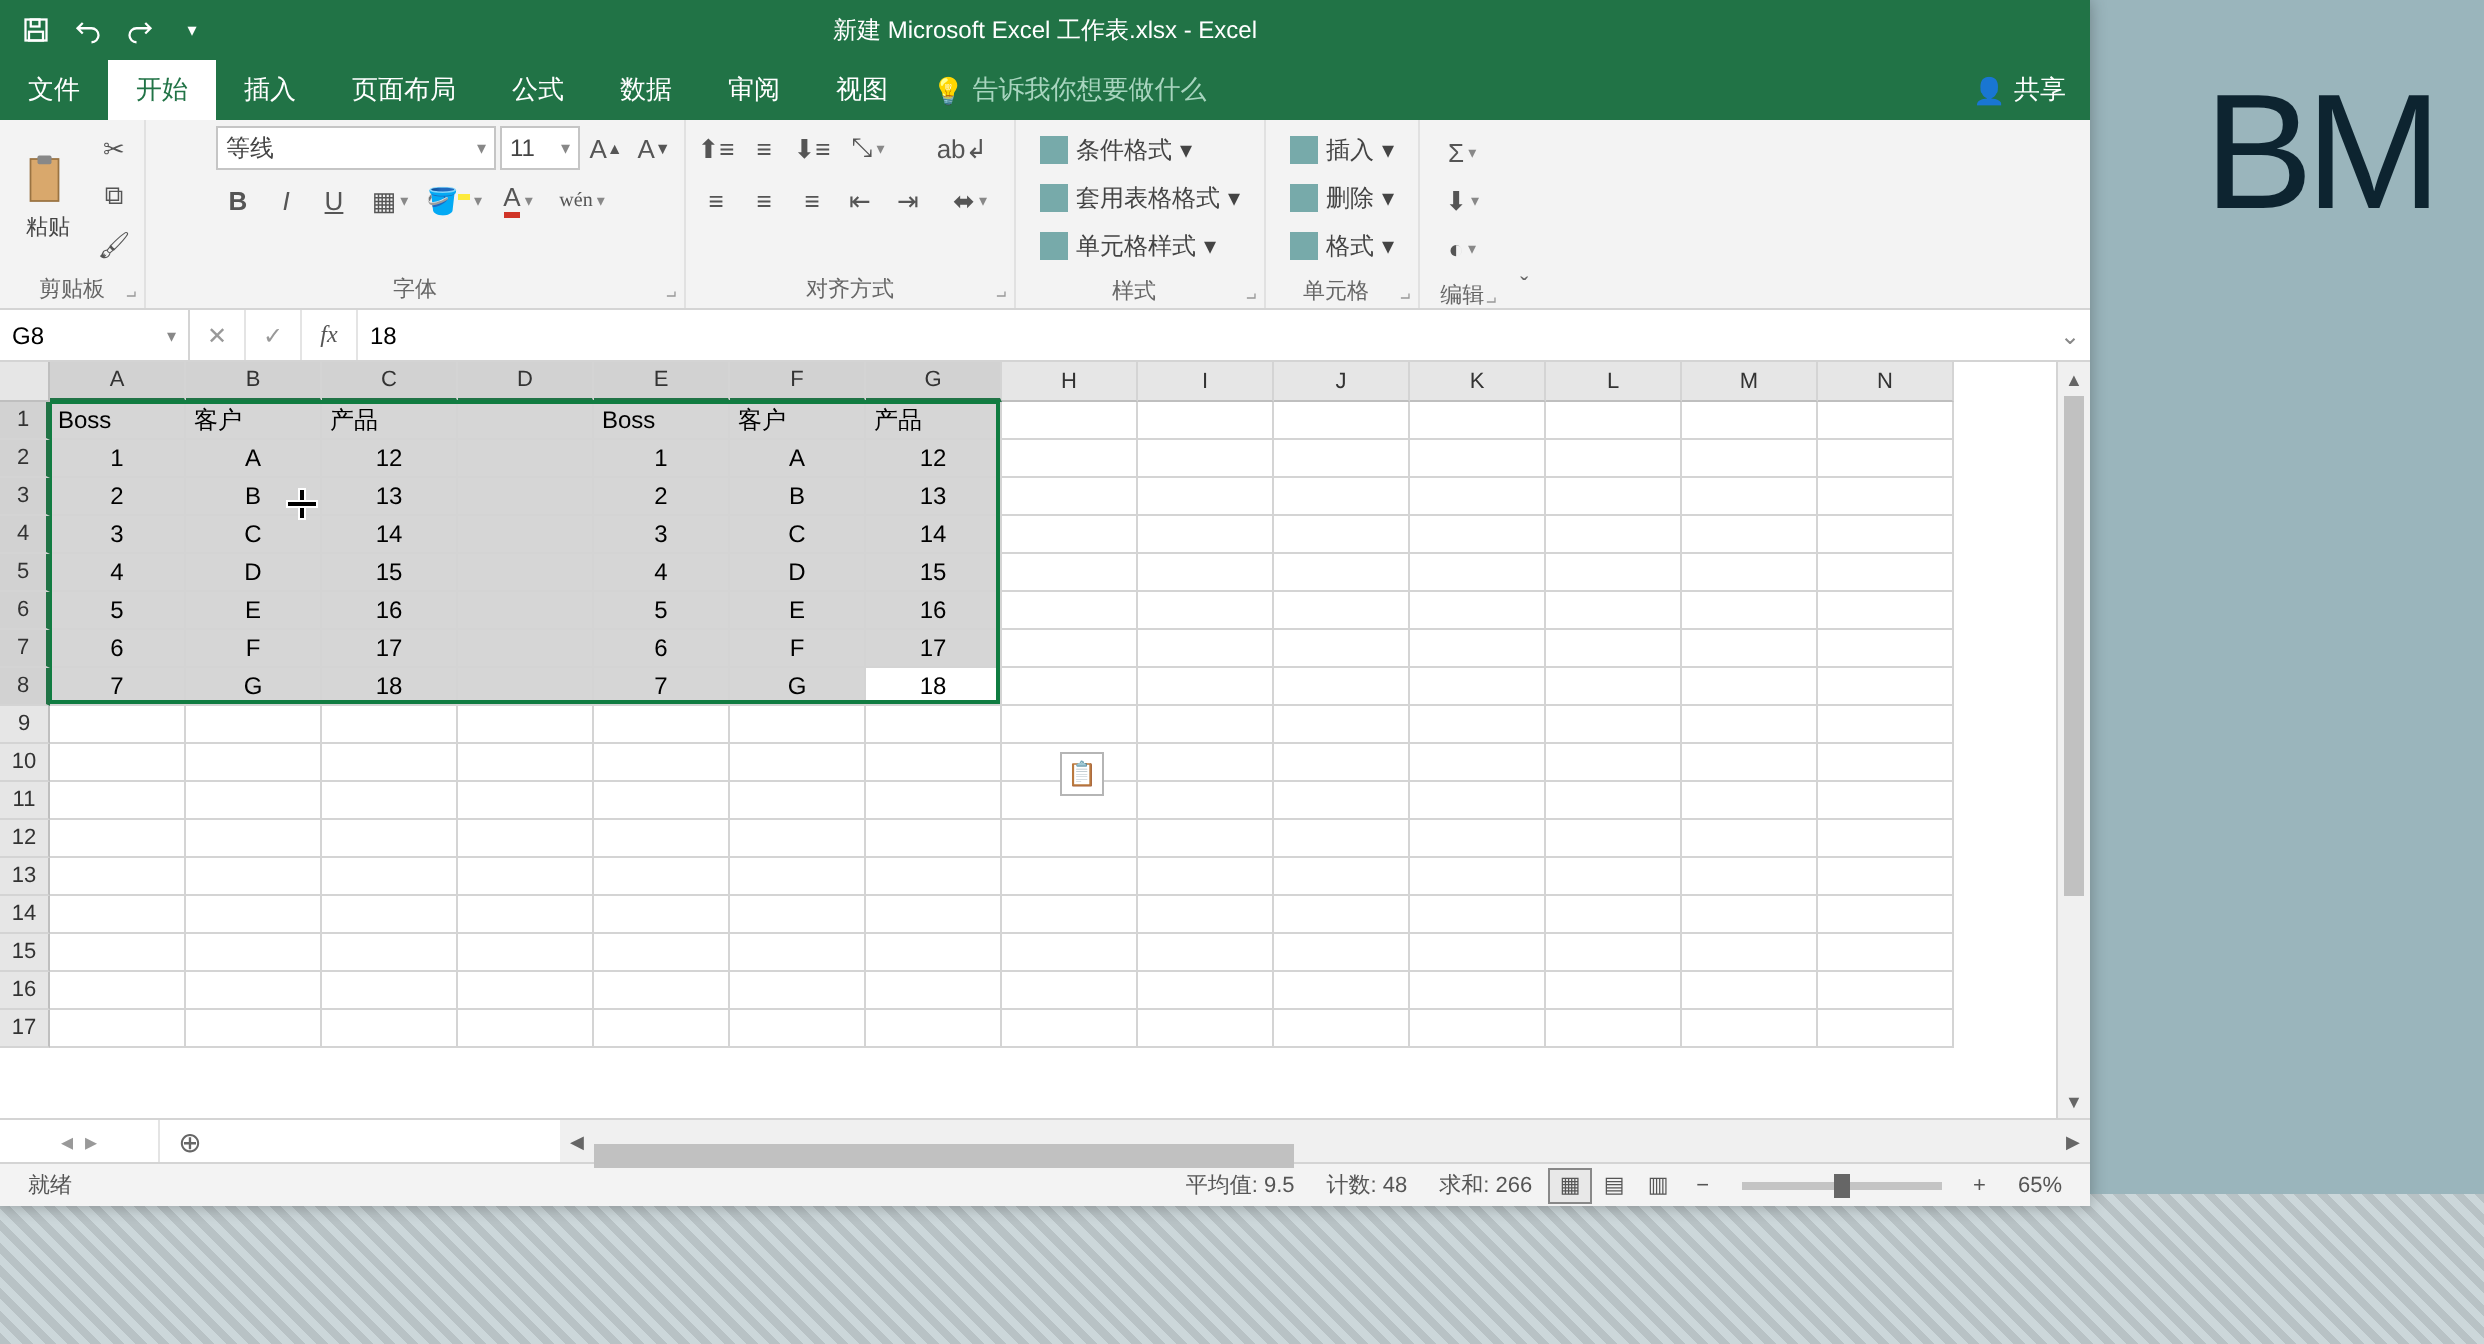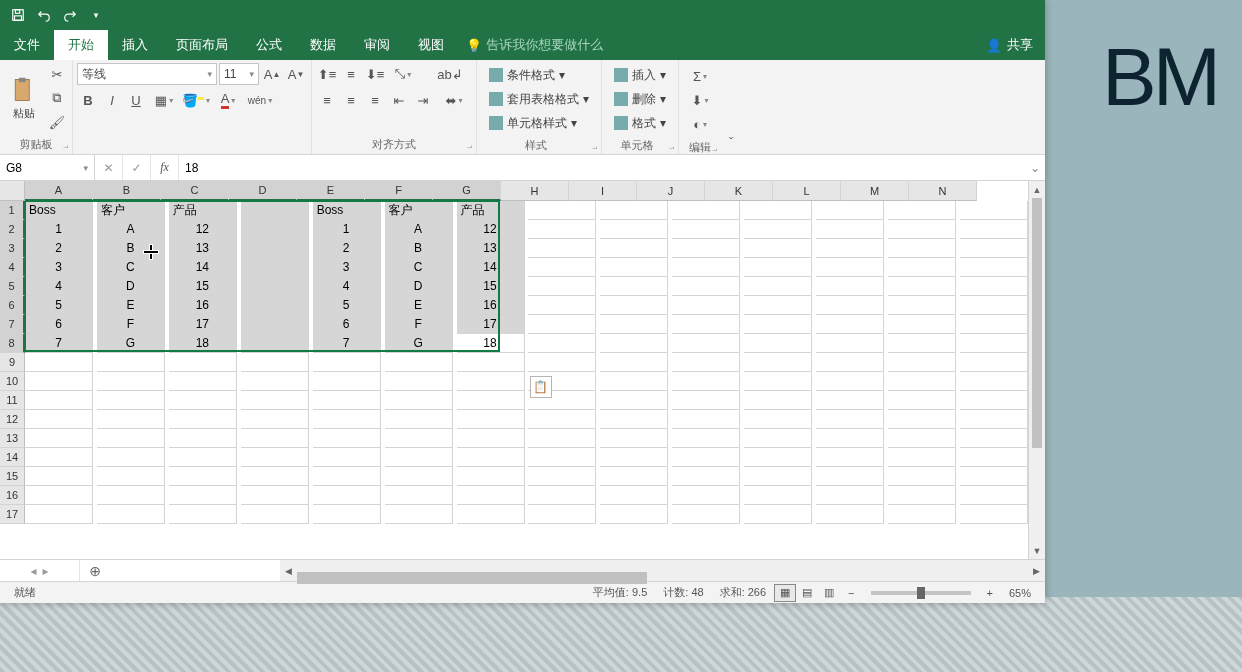--- a/index.html
+++ b/index.html
@@ -65,21 +65,21 @@
 .grid-area { flex: 1; display: flex; background: #fff; position: relative; }
 .row-hdr-col { width: 25px; display: flex; flex-direction: column; }
 .corner { height: 20px; background: #e6e6e6; border-right: 1px solid #bfbfbf; border-bottom:1px solid #bfbfbf;}
 .row-hdr { height: 19px; background: #e6e6e6; border-right: 1px solid #bfbfbf; border-bottom: 1px solid #d4d4d4; display:flex; align-items:center; justify-content:center; font-size: 11px; color:#333;}
 .row-hdr.sel { background: #d2d2d2; border-right: 2px solid #217346; }
 .grid-main { flex: 1; display: flex; flex-direction: column; overflow: hidden; position: relative;}
 .col-hdrs { height: 20px; display: flex; }
 .col-hdr { background: #e6e6e6; border-right:1px solid #d4d4d4; border-bottom:1px solid #bfbfbf; display:flex; align-items:center; justify-content:center; font-size:11px; color:#333; flex-shrink: 0; height: 20px; }
 .col-hdr.sel { background: #d2d2d2; border-bottom: 2px solid #217346; }
 .cells-wrap { position: relative; flex:1; }
-.cell-row { display: flex; height: 19px; justify-content: space-between; }
+.cell-row { display: flex; height: 19px; }
 .cell { border-right: 1px solid #d4d4d4; border-bottom: 1px solid #d4d4d4; font-size: 12px; display: flex; align-items: center; justify-content: center; padding: 0 4px; color: #000; flex-shrink: 0; height: 19px; }
 .cell.hdr-cell { justify-content: flex-start; }
 .cell.selrange { background: #d6d6d6; }
 .cell.active { background: #fff; }
 .selection-border { position: absolute; border: 2px solid #107c41; pointer-events: none; top: 0; left: 0; }
 .paste-indicator { position: absolute; width: 22px; height: 22px; border: 1px solid #b5b5b5; background: #fff; display:flex; align-items:center; justify-content:center; font-size: 12px; cursor: pointer;}
 .vscroll { width: 17px; background: #f0f0f0; border-left: 1px solid #d4d4d4; display: flex; flex-direction: column; }
 .vscroll .arr { height: 17px; display:flex; align-items:center;justify-content:center; font-size:9px; color:#666; cursor:pointer;}
 .vscroll .thumb { background:#c1c1c1; margin: 0 3px; height: 250px; }
 
@@ -131,20 +131,21 @@
             <path d="M5 4 L2 7 L5 10 M2 7 H10 a4 4 0 0 1 0 8"></path>
           </svg>
         </div>
       <div class="qat-btn">
           <svg viewBox="0 0 16 16" fill="none" stroke="#fff" stroke-width="1.3">
             <path d="M11 4 L14 7 L11 10 M14 7 H6 a4 4 0 0 0 0 8"></path>
           </svg>
         </div>
       <div class="qat-btn" style="font-size:9px;">▾</div>
     </div>
+    <div class="title-text">新建 Microsoft Excel 工作表.xlsx - Excel</div>
   </div>
 
   <div class="menu-bar">
     <div class="menu-tab">文件</div>
     <div class="menu-tab active">开始</div>
     <div class="menu-tab">插入</div>
     <div class="menu-tab">页面布局</div>
     <div class="menu-tab">公式</div>
     <div class="menu-tab">数据</div>
     <div class="menu-tab">审阅</div>
@@ -173,21 +174,21 @@
           <div class="rb">✂</div>
           <div class="rb">⧉</div>
           <div class="rb">🖌</div>
         </div>
       </div>
       <div class="ribbon-group-label">剪贴板</div>
     </div>
 
     <div class="ribbon-group">
       <div class="ribbon-group-body">
-        <div class="ribbon-col" style="gap:4px;">
+        <div class="ribbon-col" style="gap:4px;margin-left:31px;">
           <div class="ribbon-row">
             <div class="combo font-combo">等线</div>
             <div class="combo size-combo">11</div>
             <div class="rb">A<sup style="font-size:8px">▲</sup></div>
             <div class="rb">A<sup style="font-size:8px">▼</sup></div>
           </div>
           <div class="ribbon-row">
             <div class="rb">
                 <b>B</b>
               </div>
@@ -195,24 +196,25 @@
                 <i>I</i>
               </div>
             <div class="rb">
                 <u>U</u>
               </div>
             <div class="rb dd">▦</div>
             <div class="rb dd" style="color:#333;">🪣<span style="display:block;height:3px;width:14px;background:#fdea3c;margin-top:-3px;"></span></div>
             <div class="rb dd">
                 <span style="border-bottom:3px solid #d03427;">A</span>
               </div>
-            <div class="rb dd" style="font-size:10px;">wén</div>
-          </div>
-        </div>
-      </div>
+            <div class="rb dd" style="font-size:10px;font-family:Liberation Serif, serif;">wén</div>
+          </div>
+        </div>
+      </div>
+      <div class="ribbon-group-label">字体</div>
     </div>
 
     <div class="ribbon-group">
       <div class="ribbon-group-body">
         <div class="ribbon-col" style="gap:4px;">
           <div class="ribbon-row">
             <div class="rb">⬆≡</div>
             <div class="rb">≡</div>
             <div class="rb">⬇≡</div>
             <div class="rb dd">⤡</div>

